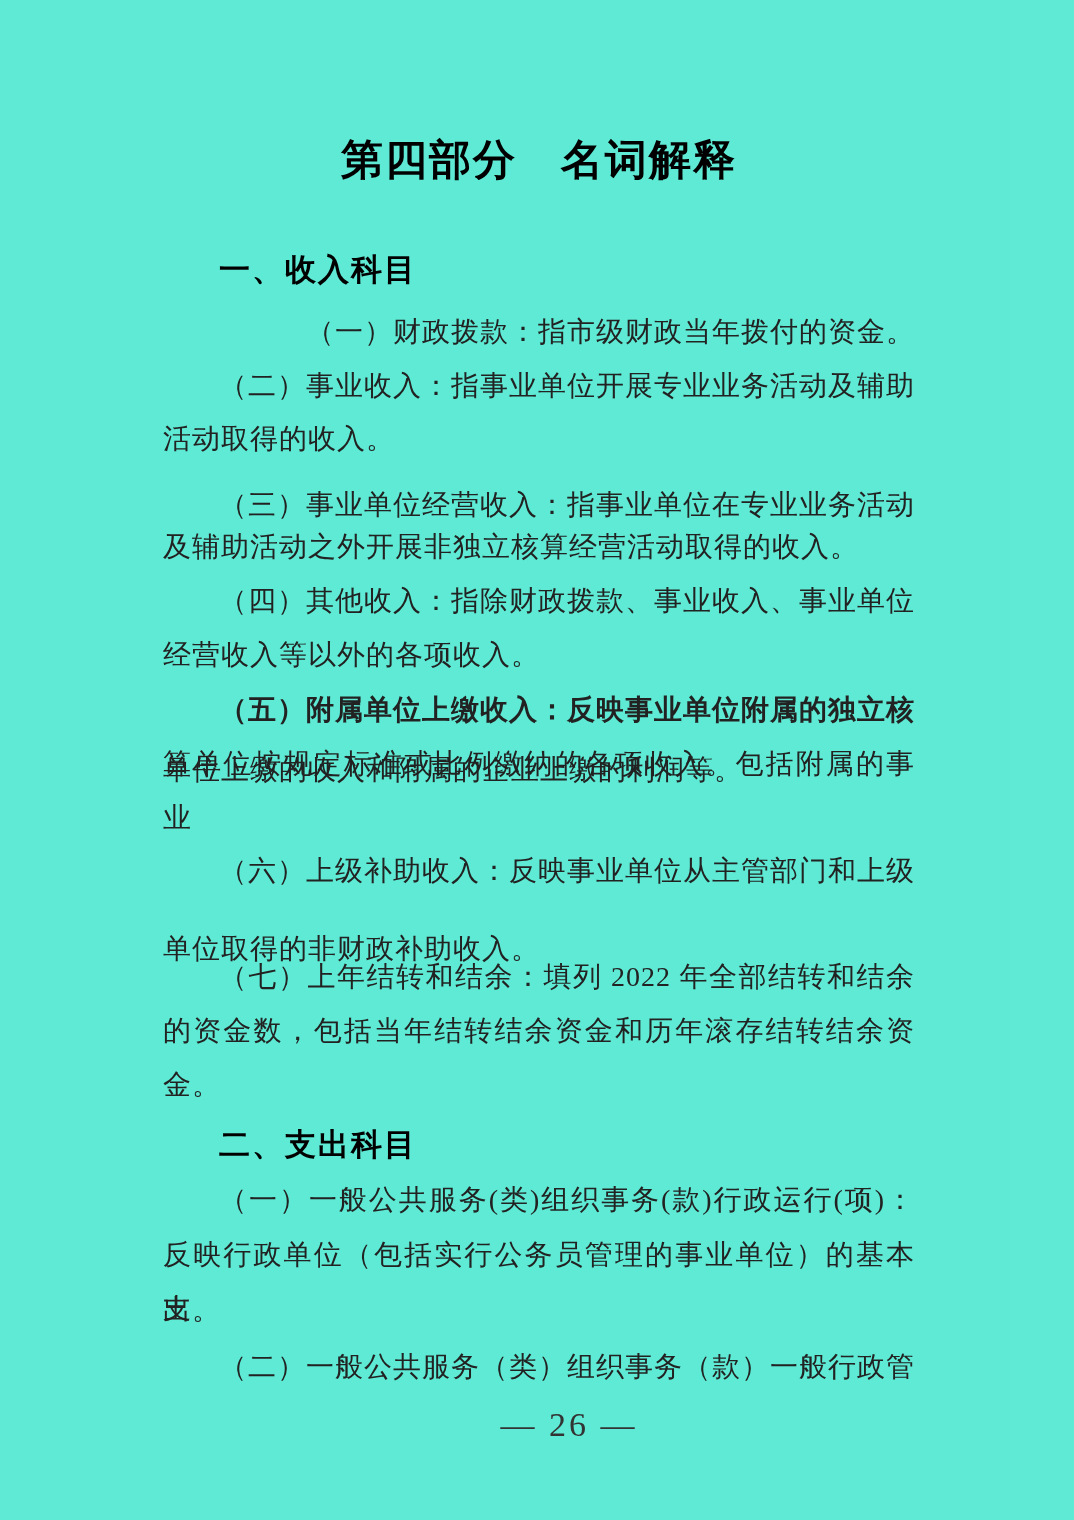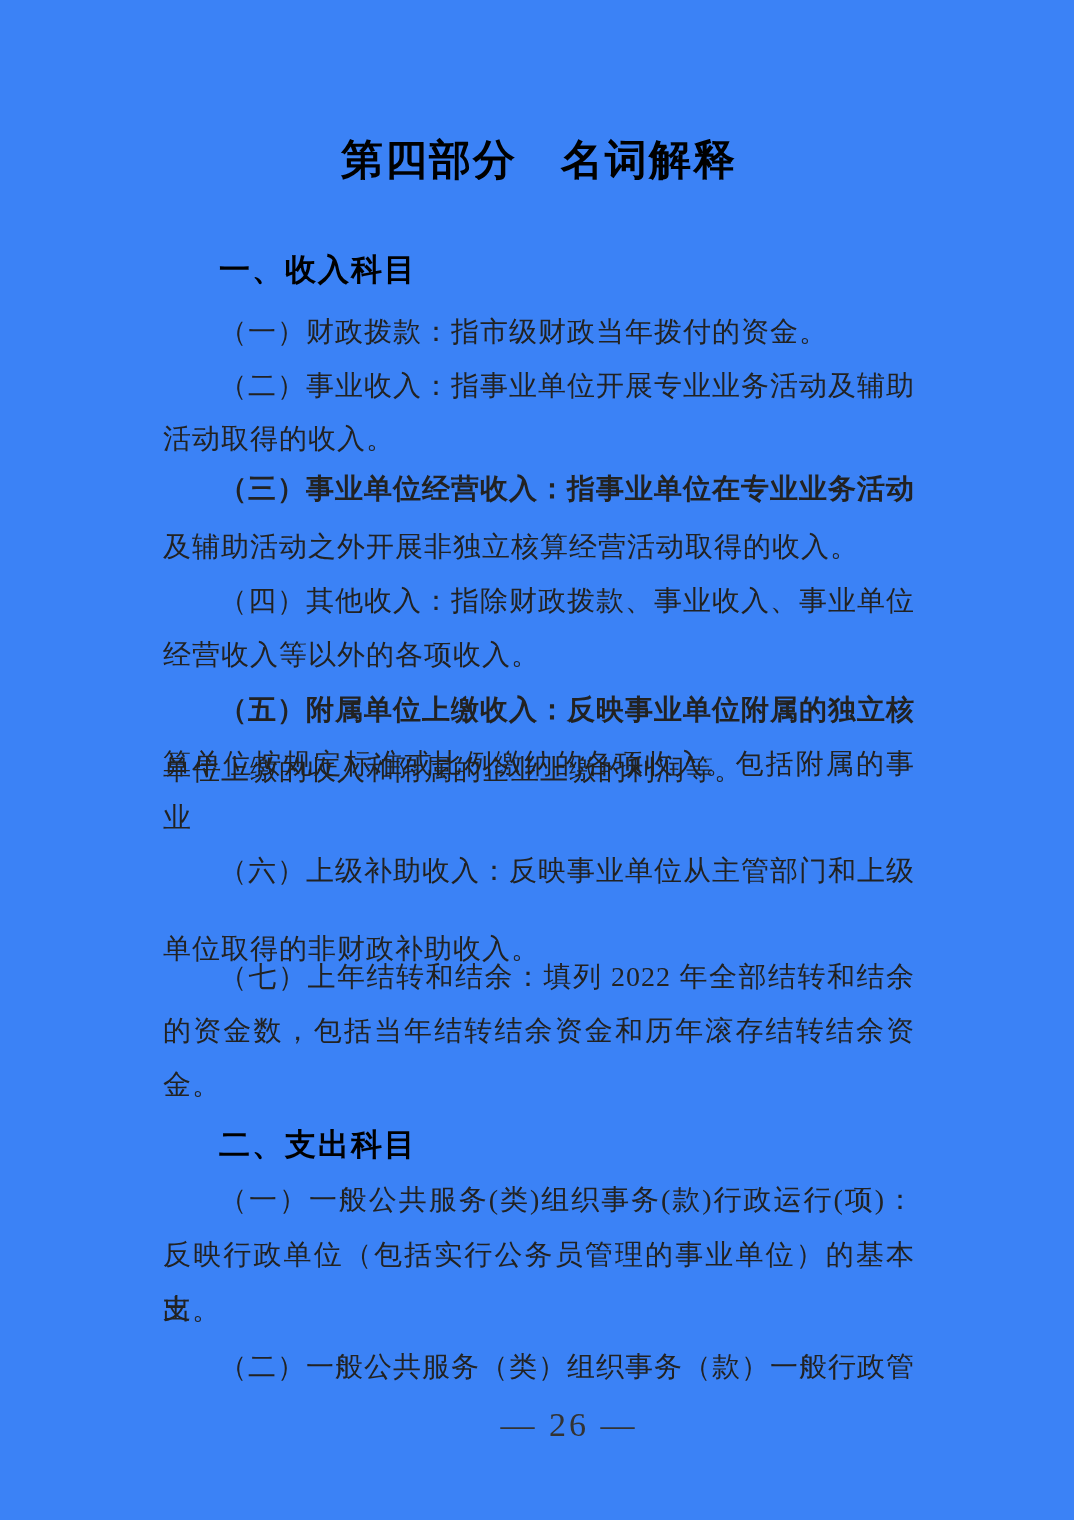--- a/index.html
+++ b/index.html
@@ -11,21 +11,21 @@
     width: 1074px;
     height: 1520px;
     position: relative;
     overflow: hidden;
     color: #222222;
     font-family: "Liberation Serif", "DejaVu Serif", serif;
   }
   .page {
     position: absolute;
     inset: 0;
-    background: #3b82f6;
+    background: #5eead4;
   }
   .doc-title {
     position: absolute;
     left: 163px;
     width: 752px;
     top: 128px;
     height: 64px;
     line-height: 64px;
     text-align: center;
     font-size: 42px;
@@ -49,20 +49,21 @@
     font-family: "Liberation Sans", "DejaVu Sans", sans-serif;
     font-weight: 700;
     font-size: 31px;
     color: #000000;
     text-indent: 56px;
     letter-spacing: 2px;
   }
   .line.para-first,
   .line.para-first-end {
     text-indent: 56px;
+    text-align: right;
   }
   .line.para-first,
   .line.cont {
     text-align: justify;
     text-align-last: justify;
   }
   .page-footer {
     position: absolute;
     left: 0;
     width: 1074px;
@@ -80,21 +81,21 @@
 <body>
 
 <div class="page">
   <div class="doc-title">第四部分　名词解释</div>
 
   <div id="lines-container">
       <div class="line heading" style="top: 243px;">一、收入科目</div>
       <div class="line para-first-end" style="top: 305px;">（一）财政拨款：指市级财政当年拨付的资金。</div>
       <div class="line para-first" style="top: 359px;">（二）事业收入：指事业单位开展专业业务活动及辅助</div>
       <div class="line cont-end" style="top: 412px;">活动取得的收入。</div>
-      <div class="line para-first" style="top: 462px; font-weight: bold;">（三）事业单位经营收入：指事业单位在专业业务活动</div>
+      <div class="line para-first" style="top: 478px;">（三）事业单位经营收入：指事业单位在专业业务活动</div>
       <div class="line cont-end" style="top: 520px;">及辅助活动之外开展非独立核算经营活动取得的收入。</div>
       <div class="line para-first" style="top: 574px;">（四）其他收入：指除财政拨款、事业收入、事业单位</div>
       <div class="line cont-end" style="top: 628px;">经营收入等以外的各项收入。</div>
       <div class="line para-first" style="top: 683px; font-weight: bold;">（五）附属单位上缴收入：反映事业单位附属的独立核</div>
       <div class="line cont" style="top: 737px;">算单位按规定标准或比例缴纳的各项收入。包括附属的事业</div>
       <div class="line cont-end" style="top: 743px;">单位上缴的收入和附属的企业上缴的利润等。</div>
       <div class="line para-first" style="top: 844px;">（六）上级补助收入：反映事业单位从主管部门和上级</div>
       <div class="line cont-end" style="top: 922px;">单位取得的非财政补助收入。</div>
       <div class="line para-first" style="top: 950px;">（七）上年结转和结余：填列 2022 年全部结转和结余</div>
       <div class="line cont" style="top: 1004px;">的资金数，包括当年结转结余资金和历年滚存结转结余资</div>

